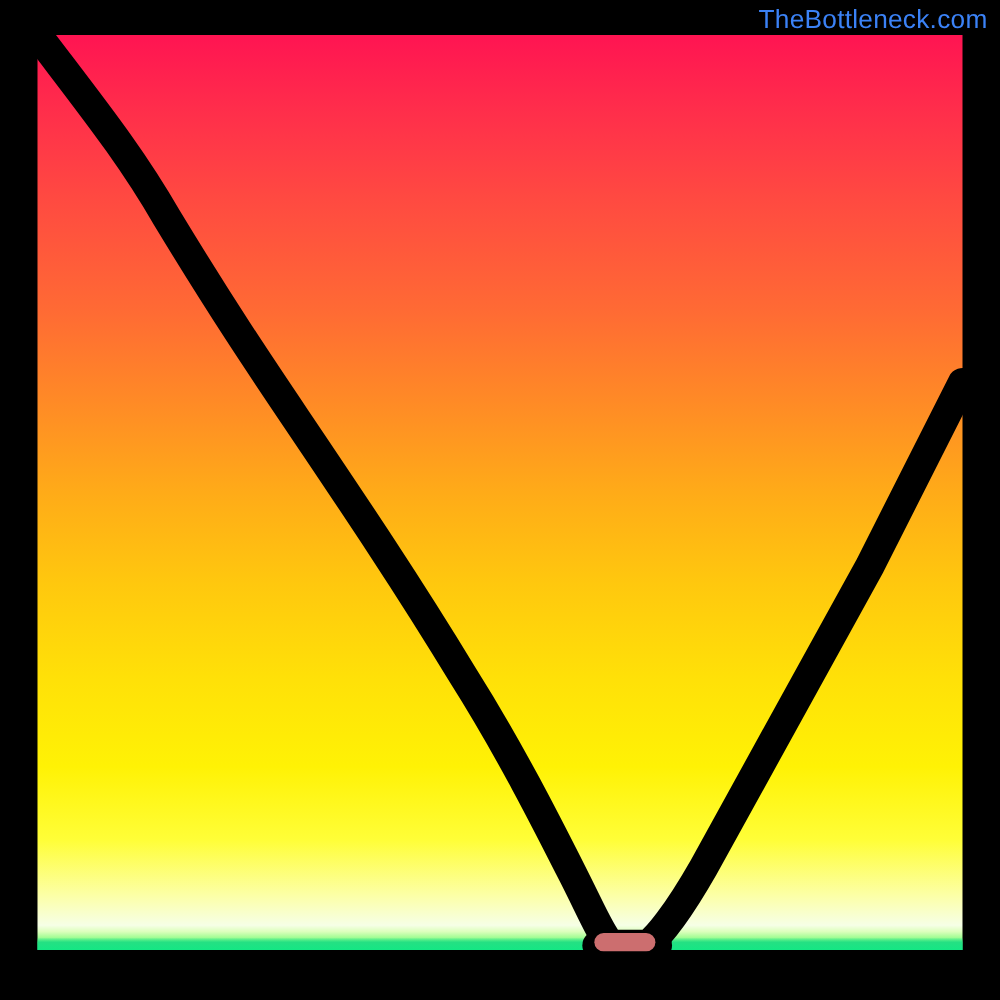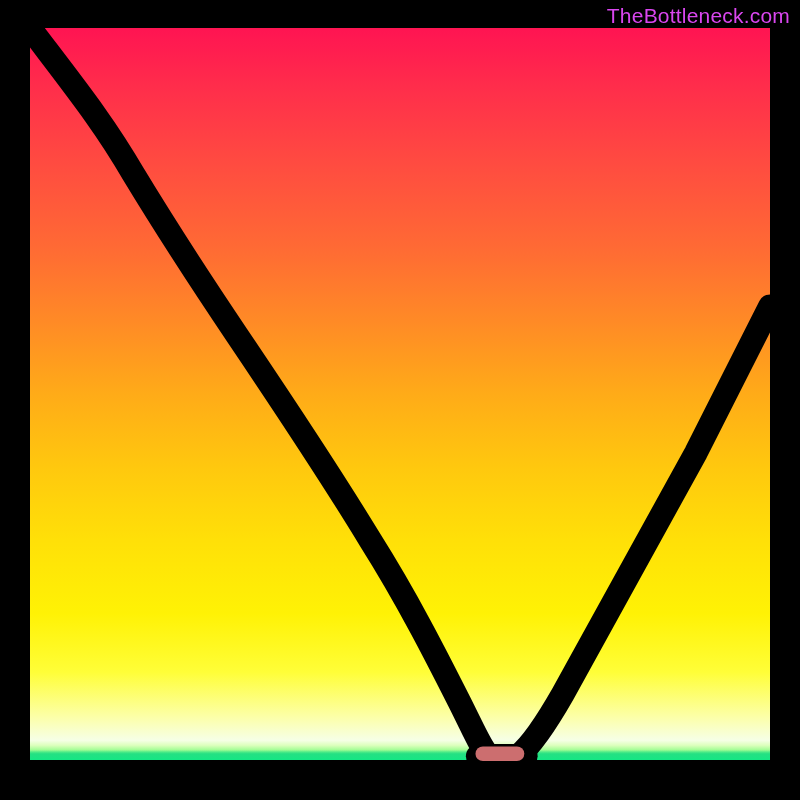--- a/index.html
+++ b/index.html
@@ -80,21 +80,21 @@
     stroke-linejoin: round;
   }
   .pill {
     fill: #cc6e6f;
     stroke: none;
   }
   .watermark {
     position: absolute;
     top: 4px;
     right: 10px;
-    color: #d946ef;
+    color: #3b82f6;
     font-size: 21px;
     letter-spacing: 0.2px;
     user-select: none;
   }
 </style>
 </head>
 <body>
 
 <div class="stage">
 

